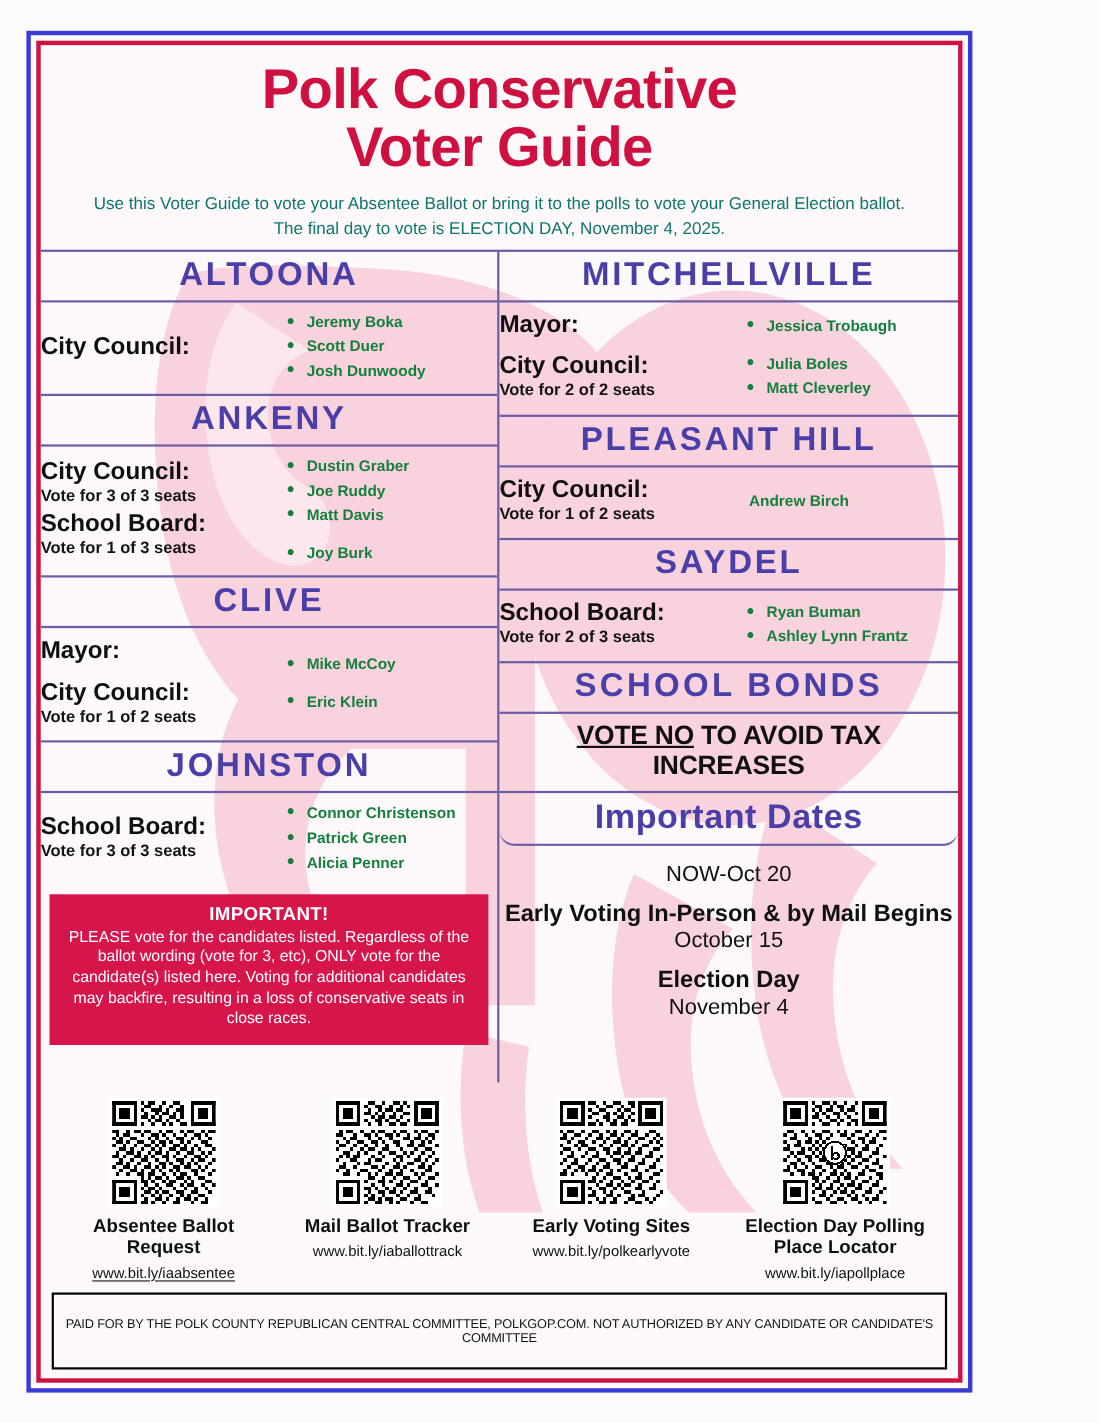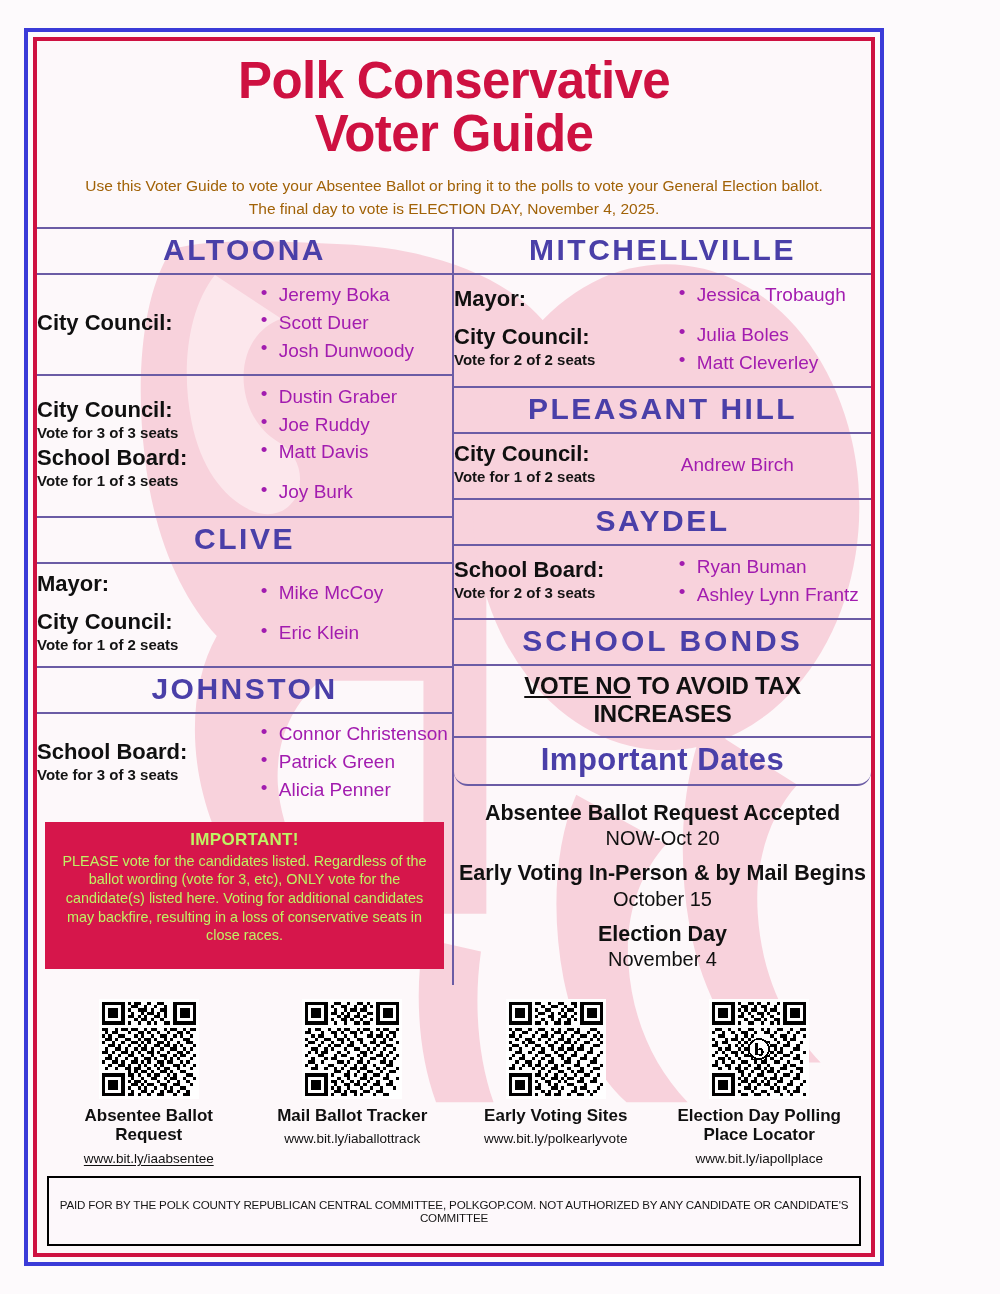--- a/index.html
+++ b/index.html
@@ -48,21 +48,21 @@
   .title {
     color: #ce1141;
     font-size: 51px;
     font-weight: bold;
     line-height: 1.03;
     letter-spacing: -0.6px;
   }
   .subline {
     margin-top: 14px;
     font-size: 15.5px;
-    color: #a16207;
+    color: #0f766e;
     line-height: 1.5;
   }
   
   .grid {
     flex: 1;
     display: flex;
     border-top: 2px solid #6b5ca5;
     position: relative;
   }
   .col {
@@ -117,23 +117,23 @@
     font-weight: bold;
   }
   .cand-col {
     width: 48%;
     padding-left: 4px;
     display: flex;
     flex-direction: column;
     justify-content: center;
   }
   .cand {
-    font-weight: normal;
-    font-size: 19px;
-    color: #a21caf;
+    font-weight: bold;
+    font-size: 14px;
+    color: #15803d;
     line-height: 1.1;
     padding: 3.5px 0 3.5px 22px;
     position: relative;
   }
   .cand.bulleted::before {
     content: "•";
     position: absolute;
     left: 4px; top: 1px;
     font-size: 19px;
   }
@@ -170,23 +170,23 @@
   .date-sub {
     font-size: 20px;
     color: #101010;
     line-height: 1.25;
     margin-bottom: 9px;
   }
 
   
   .notice {
     background: #d6164b;
-    color: #bef264;
+    color: #ffffff;
     margin: 8px 8px 0 8px;
-    padding: 8px 12px 24px;
+    padding: 8px 12px 14px;
     text-align: center;
     position: relative; z-index: 3;
   }
   .notice-title {
     font-size: 17px;
     font-weight: bold;
     letter-spacing: 0.3px;
     margin-bottom: 2px;
   }
   .notice-body {
@@ -289,20 +289,21 @@
             <div class="office-col">
               <div class="office">City Council:</div>
             </div>
             <div class="cand-col">
               <div class="cand bulleted">Jeremy Boka</div>
               <div class="cand bulleted">Scott Duer</div>
               <div class="cand bulleted">Josh Dunwoody</div>
             </div>
           </div>
 
+          <div class="sec-head">ANKENY</div>
           <div class="sec-body">
             <div class="office-col">
               <div class="office">City Council:</div>
               <div class="seats">Vote for 3 of 3 seats</div>
               <div class="office">School Board:</div>
               <div class="seats">Vote for 1 of 3 seats</div>
             </div>
             <div class="cand-col">
               <div class="cand bulleted">Dustin Graber</div>
               <div class="cand bulleted">Joe Ruddy</div>
@@ -387,21 +388,20 @@
             </div>
           </div>
 
           <div class="sec-head bonds">SCHOOL BONDS</div>
           <div class="bond-row">
             <div class="bond-text"><u>VOTE NO</u><span> TO AVOID TAX INCREASES</span></div>
           </div>
 
           <div class="sec-head mixed">Important Dates</div>
           <div class="dates">
-            <div class="date-head">Absentee Ballot Request Accepted</div>
             <div class="date-sub">NOW-Oct 20</div>
             <div class="date-head">Early Voting In-Person &amp; by Mail Begins</div>
             <div class="date-sub">October 15</div>
             <div class="date-head">Election Day</div>
             <div class="date-sub">November 4</div>
           </div>
         </div>
       </div>
 
       <div class="qr-strip">

